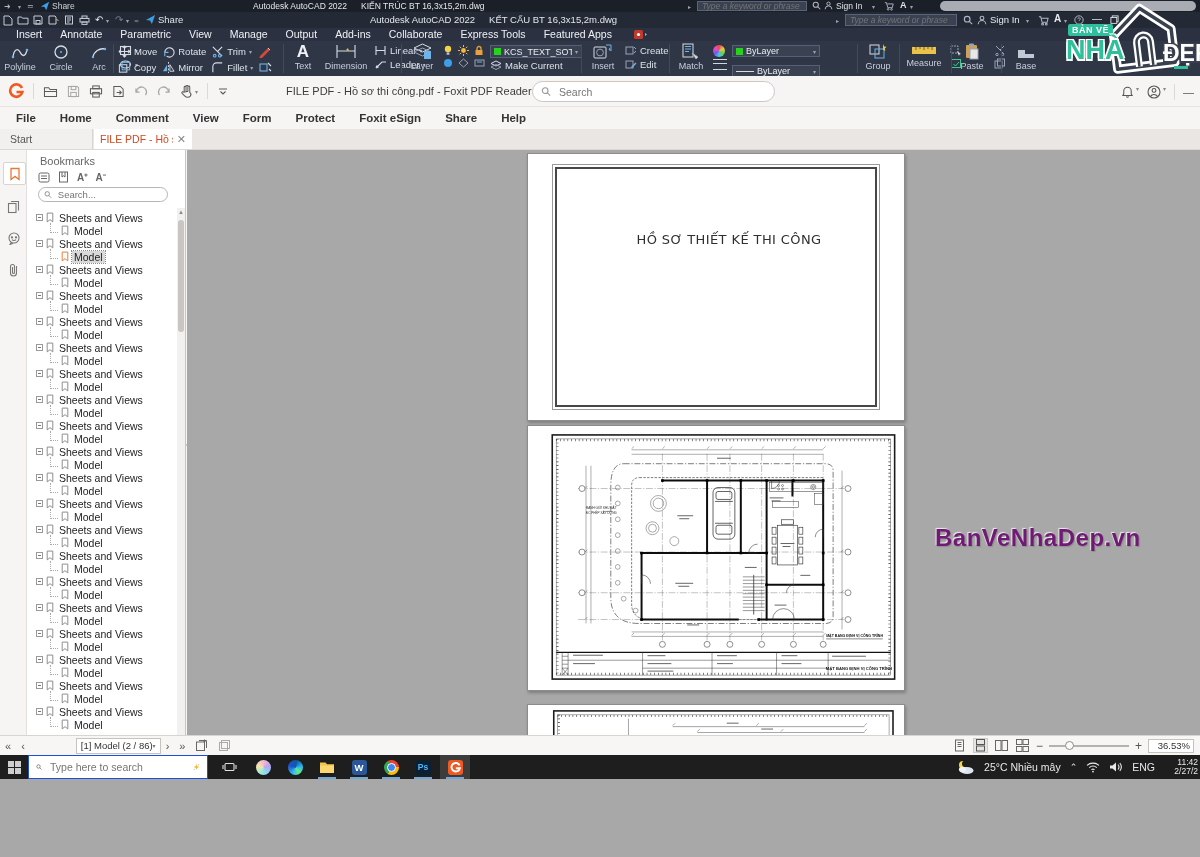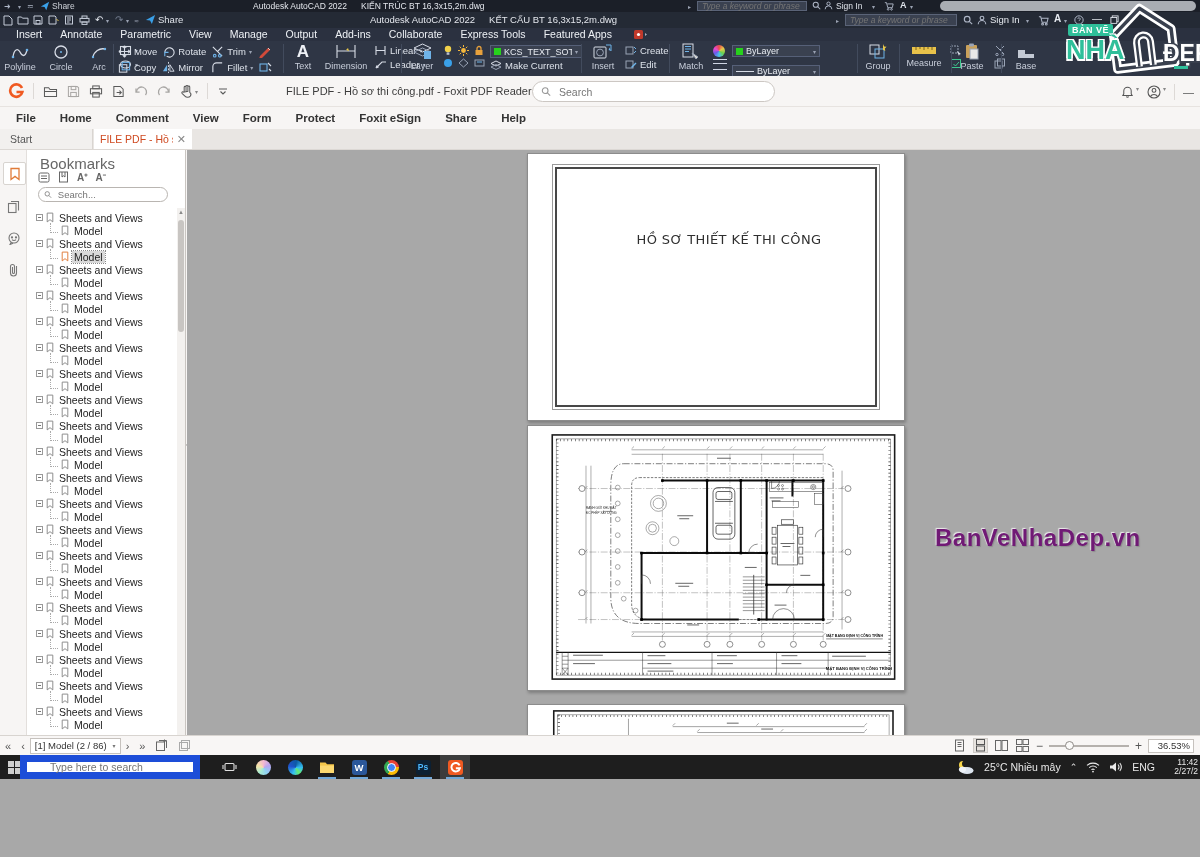--- a/index.html
+++ b/index.html
@@ -60,21 +60,21 @@
   #tab-start{position:absolute;left:0;top:0;bottom:0;width:93px;background:#f2f0ee;border-right:1px solid #d9d5d1;font-size:10.5px;color:#555;display:flex;align-items:center;padding-left:10px;box-sizing:border-box;}
   #tab-doc{position:absolute;left:94px;top:0;bottom:0;width:98px;background:#fff;display:flex;align-items:center;padding:0 6px;box-sizing:border-box;gap:4px;}
   #tab-doc .tlabel{font-size:10.5px;color:#cf4a21;white-space:nowrap;overflow:hidden;flex:1;}
   #tab-doc .tclose{font-size:11px;color:#888;}
 
   #fx-body{position:absolute;top:74px;left:0;right:0;bottom:20px;}
   #fx-nav{position:absolute;left:0;top:0;bottom:0;width:27px;background:#f7f5f4;border-right:1px solid #e3dfdc;box-sizing:border-box;}
   .navico{position:absolute;left:3px;width:21px;height:21px;display:flex;align-items:center;justify-content:center;color:#777;}
   .navico.active{background:#fff;border:1px solid #d8d4d0;border-radius:2px;color:#e07b39;}
   #fx-panel{position:absolute;left:27px;top:0;bottom:0;width:159px;background:#fff;border-right:1px solid #c9c5c1;box-sizing:border-box;}
-  #bm-title{position:absolute;left:13px;top:5px;font-size:15px;color:#666;}
+  #bm-title{position:absolute;left:13px;top:5px;font-size:11px;color:#666;}
   #bm-tools{position:absolute;left:11px;top:20px;display:flex;gap:8px;color:#666;align-items:center;}
   #bm-search{position:absolute;left:11px;top:37px;width:130px;height:15px;border:1px solid #b9b5b1;border-radius:8px;display:flex;align-items:center;padding:0 5px;gap:4px;box-sizing:border-box;}
   #bm-search input{border:none;outline:none;width:100%;font-size:9.5px;color:#777;background:transparent;}
   #bm-tree{position:absolute;left:0;top:58px;right:8px;bottom:0;overflow:hidden;padding-top:3px;}
   .bm-row{display:flex;align-items:center;height:13px;font-size:10.5px;color:#222;white-space:nowrap;}
   .bm-parent{padding-left:9px;gap:3px;}
   .bm-child{padding-left:23px;gap:3px;}
   .expander{width:7px;height:7px;border:1px solid #999;box-sizing:border-box;background:linear-gradient(#777,#777) center/3px 1px no-repeat,#fff;flex:none;}
   .elbow{width:7px;height:9px;border-left:1px dotted #aaa;border-bottom:1px dotted #aaa;margin-top:-6px;flex:none;}
   .bm-ico{flex:none;}
@@ -92,34 +92,34 @@
   #page1 .p1inner{position:absolute;top:13px;bottom:13px;left:27px;right:27px;border:2px solid #474747;}
   #p1-title{position:absolute;top:78px;left:0;right:-26px;text-align:center;font-family:"DejaVu Sans",sans-serif;
             font-size:13px;color:#2f2f2f;letter-spacing:.4px;}
   #page2{top:275px;height:266px;}
   #page3{top:554px;height:120px;}
   #watermark{position:absolute;left:748px;top:374px;font-size:24px;font-weight:bold;color:#701a75;
              text-shadow:-1px -1px 1px #ececec,1px 1px 1px #8d8d8d;letter-spacing:.5px;}
 
   #fx-status{position:absolute;left:0;right:0;bottom:0;height:20px;background:#f8f6f5;border-top:1px solid #d8d4d0;display:flex;align-items:center;box-sizing:border-box;}
   .stbtn{color:#555;font-size:11px;margin:0 5px;line-height:18px;}
-  #st-pagebox{height:14px;border:1px solid #c6c2be;background:#fff;display:flex;align-items:center;font-size:9.5px;color:#333;padding:0 4px;gap:6px;}
+  #st-pagebox{height:14px;border:1px solid #c6c2be;background:#fff;display:flex;align-items:center;font-size:9.5px;color:#333;padding:0 4px;gap:0;margin-left:46px;}
   #st-right{position:absolute;right:6px;display:flex;align-items:center;gap:6px;}
   .vico{width:15px;height:15px;display:flex;align-items:center;justify-content:center;}
   .vico.active{background:#e8e4e0;border:1px solid #cfcbc7;box-sizing:border-box;}
   #st-slider{width:80px;height:2px;background:#b5b1ad;position:relative;}
   #st-knob{position:absolute;left:16px;top:-4px;width:9px;height:9px;border-radius:50%;background:#fbfaf9;border:1px solid #8f8b87;box-sizing:border-box;}
   #st-zoom{width:46px;height:14px;border:1px solid #c6c2be;background:#fff;font-size:9.5px;color:#333;display:flex;align-items:center;justify-content:flex-end;padding:0 3px;box-sizing:border-box;}
 
   
   #taskbar{position:absolute;top:755px;left:0;width:1200px;height:24px;background:#1e1e1e;}
   #tb-start{position:absolute;left:0;top:0;width:28px;height:24px;display:flex;align-items:center;justify-content:center;}
   .winlogo{display:grid;grid-template-columns:6px 6px;grid-template-rows:6px 6px;gap:1px;}
   .winlogo i{background:#cfcfcf;}
-  #tb-search{position:absolute;left:20px;top:0;width:180px;height:24px;background:#fff;border:7px solid #1d4ed8;display:flex;align-items:center;padding:0 7px;gap:14px;box-sizing:border-box;}
+  #tb-search{position:absolute;left:28px;top:0;width:180px;height:24px;background:#fff;border:1px solid #1d4ed8;display:flex;align-items:center;padding:0 7px;gap:6px;box-sizing:border-box;}
   #tb-search input{border:none;outline:none;font-size:10.5px;color:#555;flex:1;background:transparent;}
   .tbico{position:absolute;top:0;width:30px;height:24px;display:flex;align-items:center;justify-content:center;}
   .tbico.open::after{content:"";position:absolute;bottom:0;left:6px;right:6px;height:2px;background:#71a7d8;}
   .tbico.activeapp{background:#3c3c3c;}
   .appsq{width:15px;height:15px;border-radius:3px;display:flex;align-items:center;justify-content:center;font-weight:bold;}
   #tb-tray{position:absolute;right:0;top:0;height:24px;display:flex;align-items:center;gap:9px;color:#e8e8e8;font-size:10.5px;padding-right:2px;}
   #tb-clock{width:34px;font-size:8.5px;line-height:9px;text-align:right;overflow:hidden;white-space:nowrap;}
 
   
   #footer{position:absolute;top:779px;left:0;width:1200px;height:78px;background:#7d8a84;}

